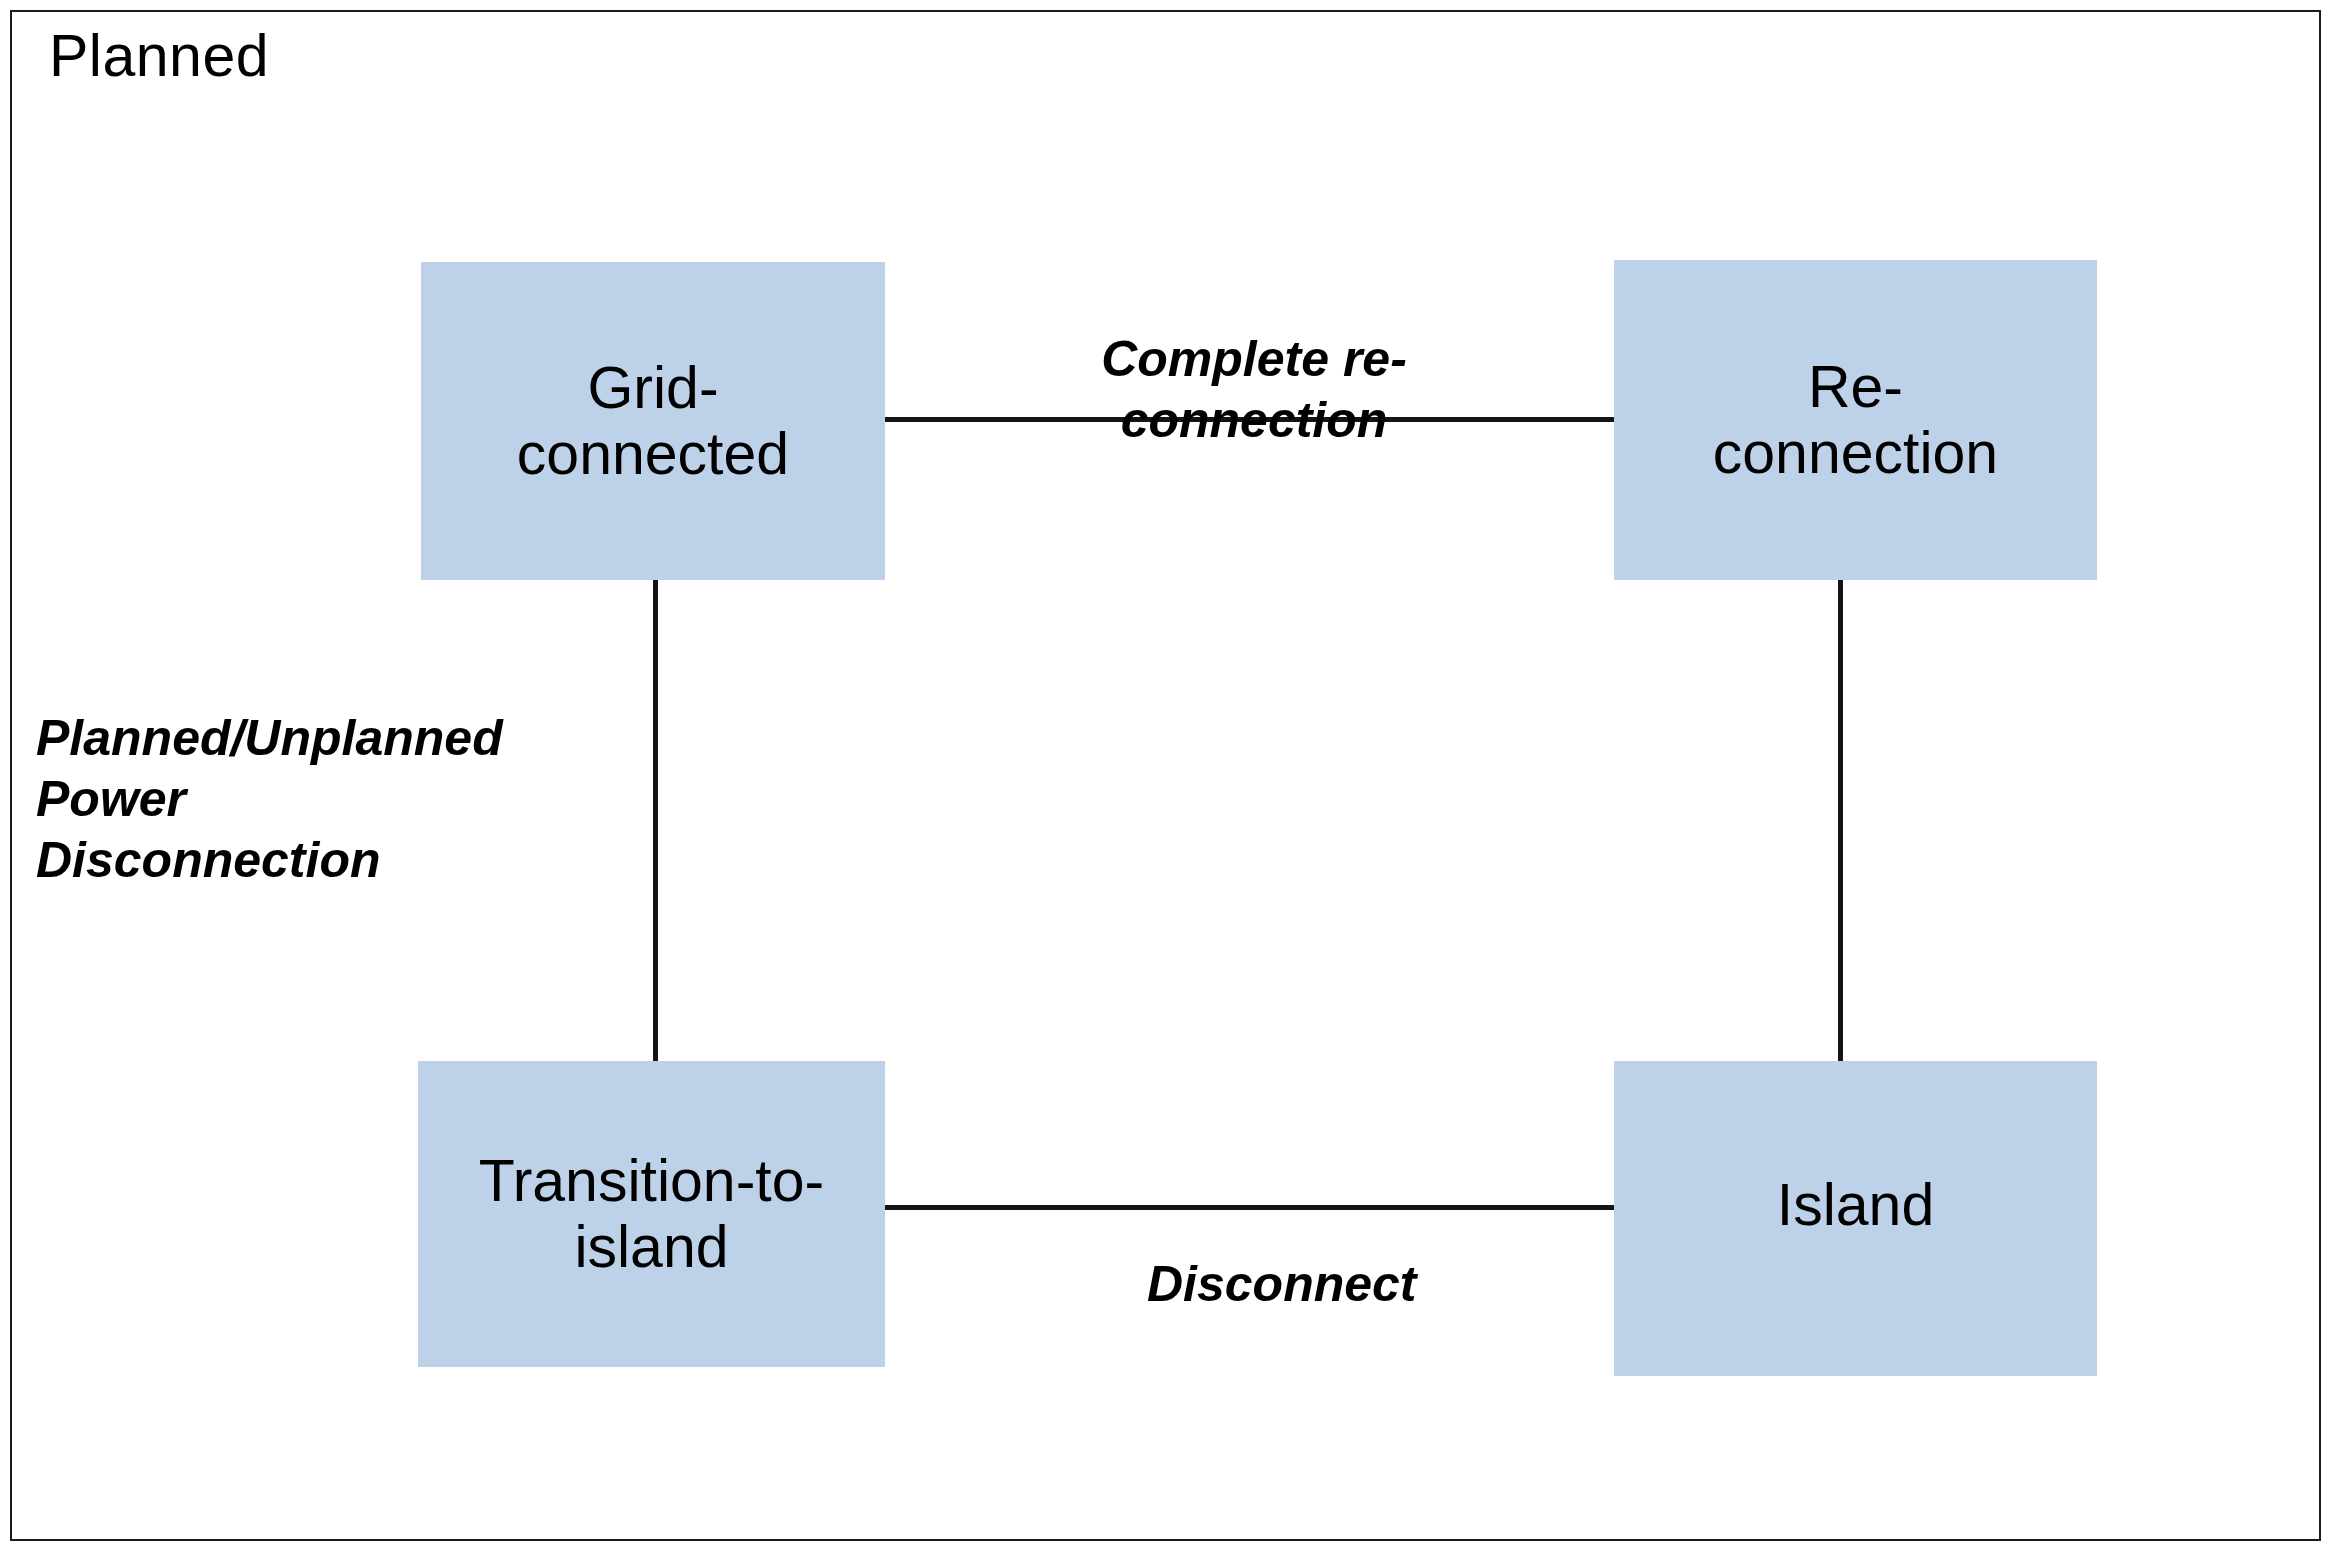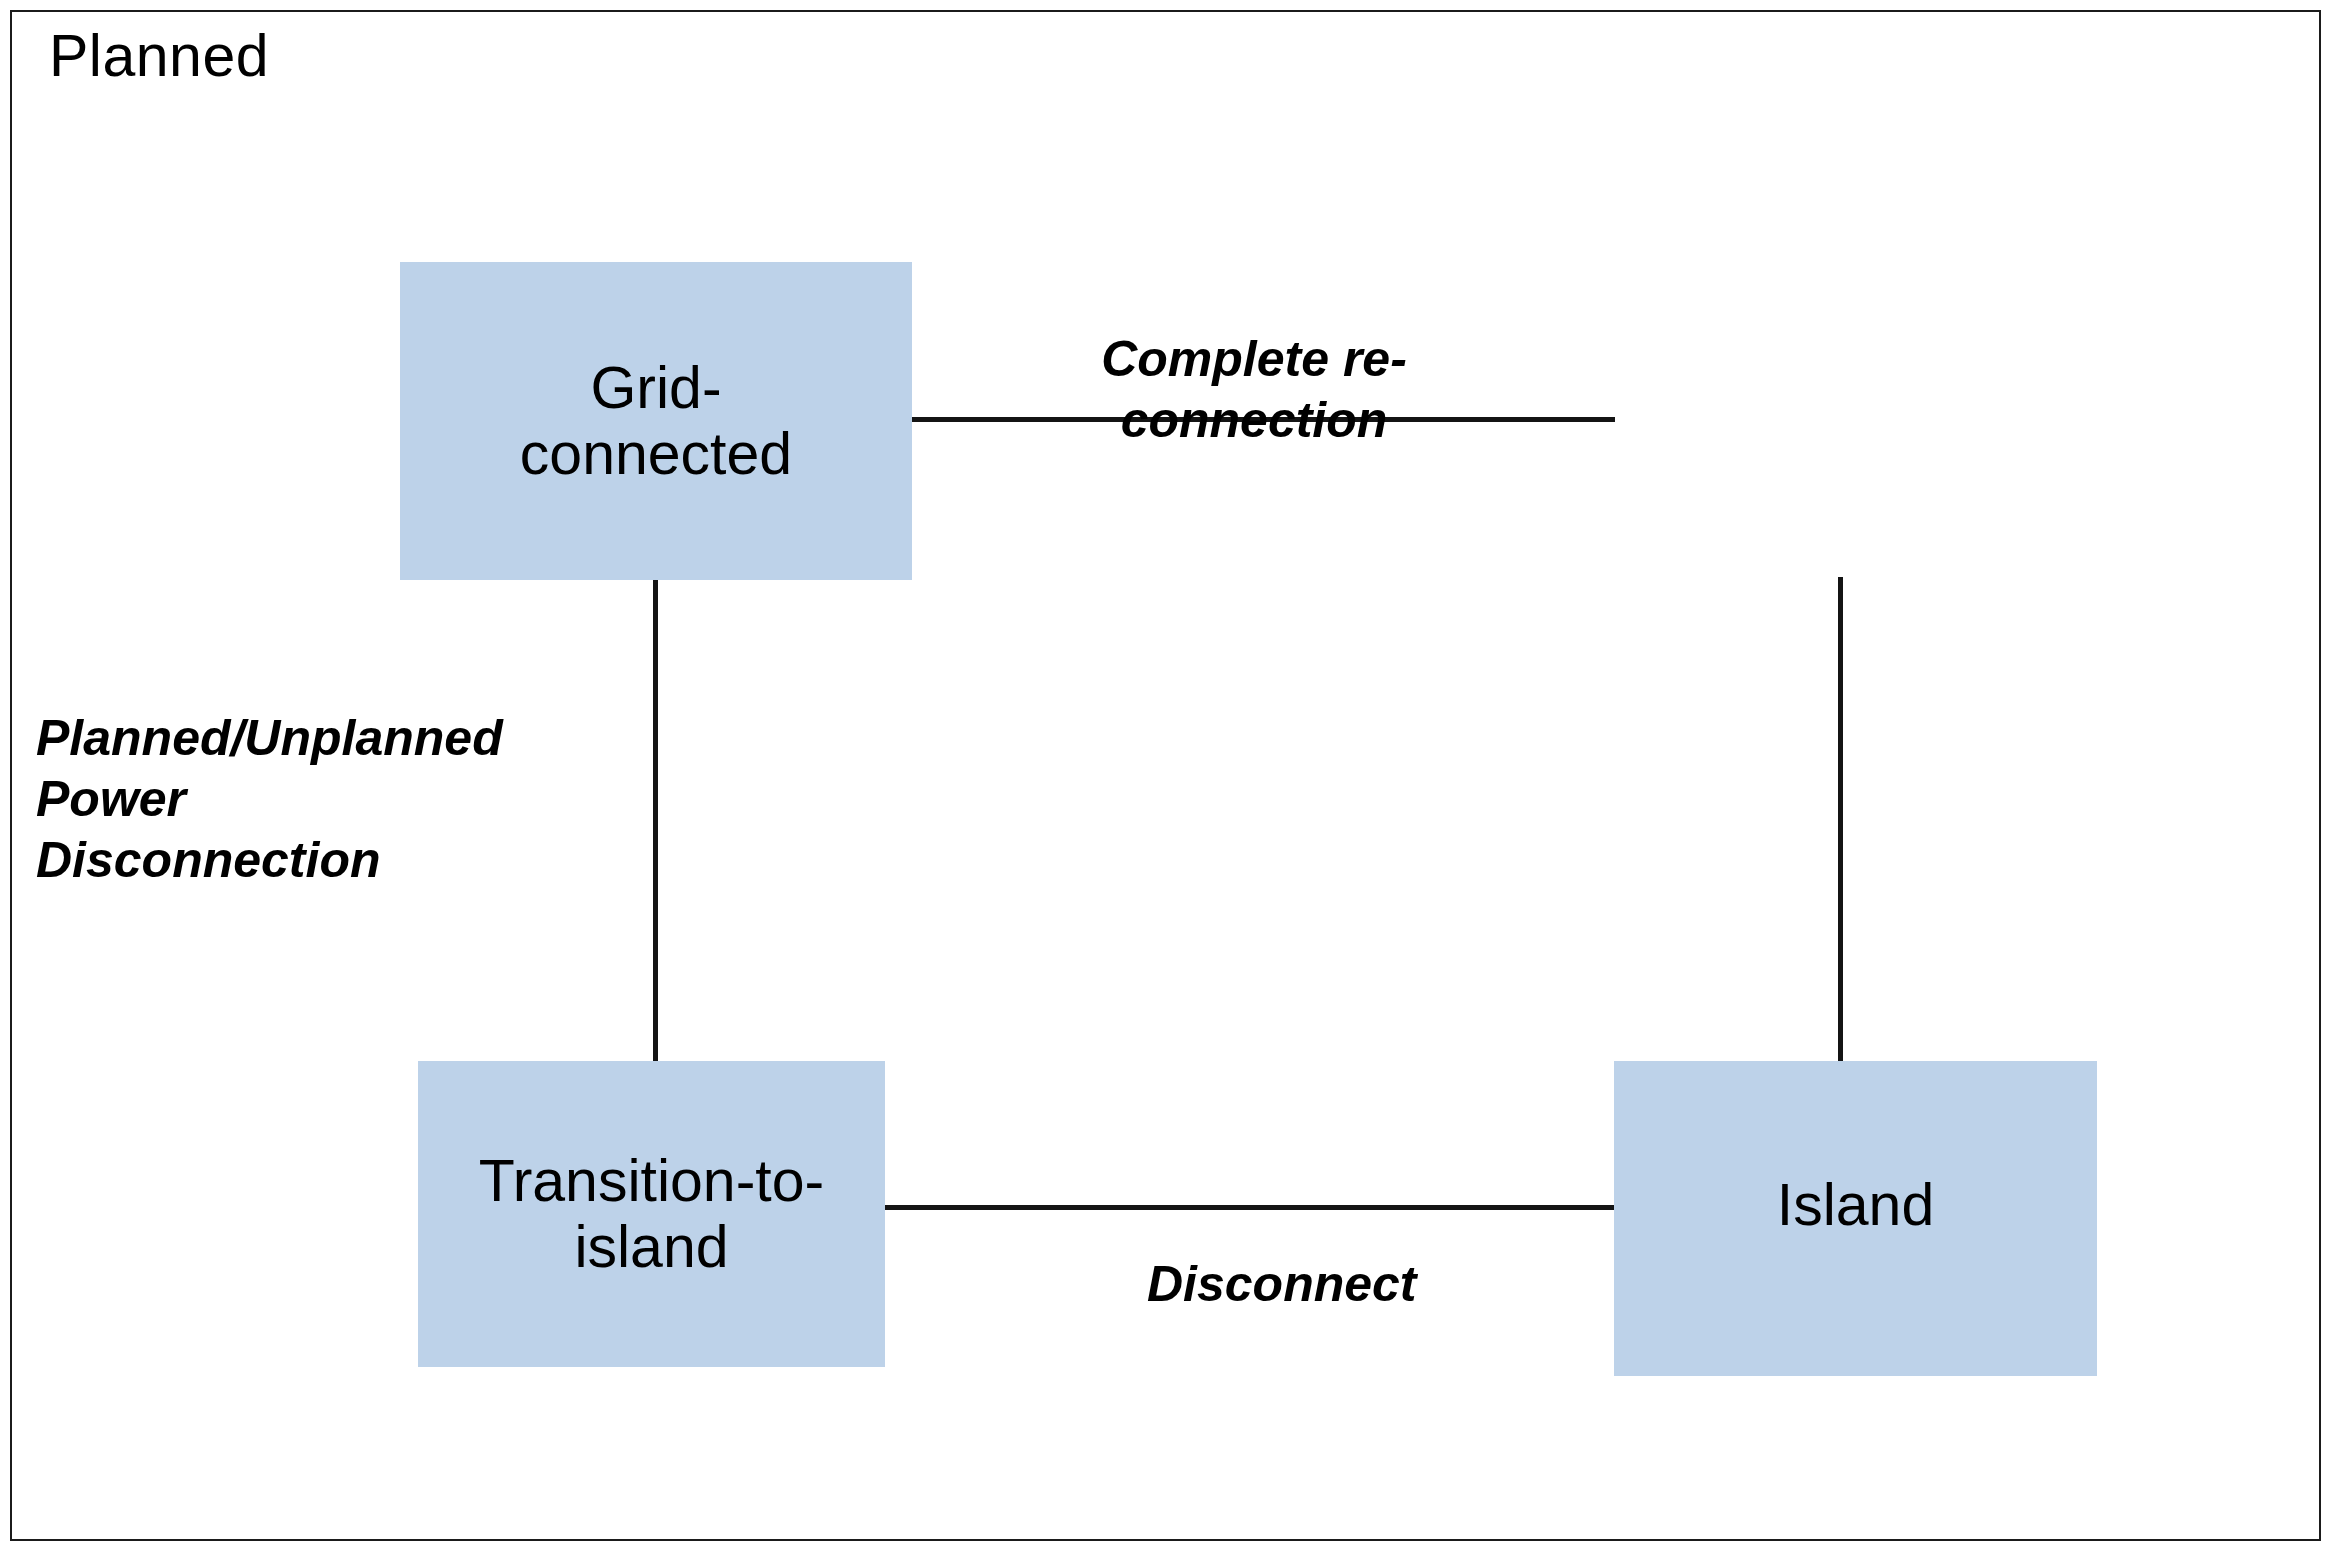--- a/index.html
+++ b/index.html
@@ -58,23 +58,23 @@
     font-weight: 400;
     box-sizing: border-box;
   }
   .state-node .node-label {
     display: block;
     padding: 0 5.7px;
     white-space: pre-line;
   }
 
   #node-grid-connected {
-    left: 400px;
+    left: 421px;
     top: 262px;
-    width: 512px;
+    width: 464px;
     height: 318px;
     align-items: center;
   }
   #node-reconnection {
     left: 1614px;
     top: 260px;
     width: 483px;
     height: 320px;
   }
   #node-transition-to-island {
@@ -155,20 +155,24 @@
   <div class="edge-line edge-h" id="edge-line-top"></div>
   <div class="edge-line edge-v" id="edge-line-left"></div>
   <div class="edge-line edge-h" id="edge-line-bottom"></div>
   <div class="edge-line edge-v" id="edge-line-right"></div>
 
   <div class="state-node" id="node-grid-connected">
     <span class="node-label">Grid-
 connected</span>
   </div>
 
+  <div class="state-node" id="node-reconnection">
+    <span class="node-label">Re-
+connection</span>
+  </div>
 
   <div class="state-node" id="node-transition-to-island">
     <span class="node-label">Transition-to-
 island</span>
   </div>
 
   <div class="state-node" id="node-island">
     <span class="node-label">Island</span>
   </div>
 

